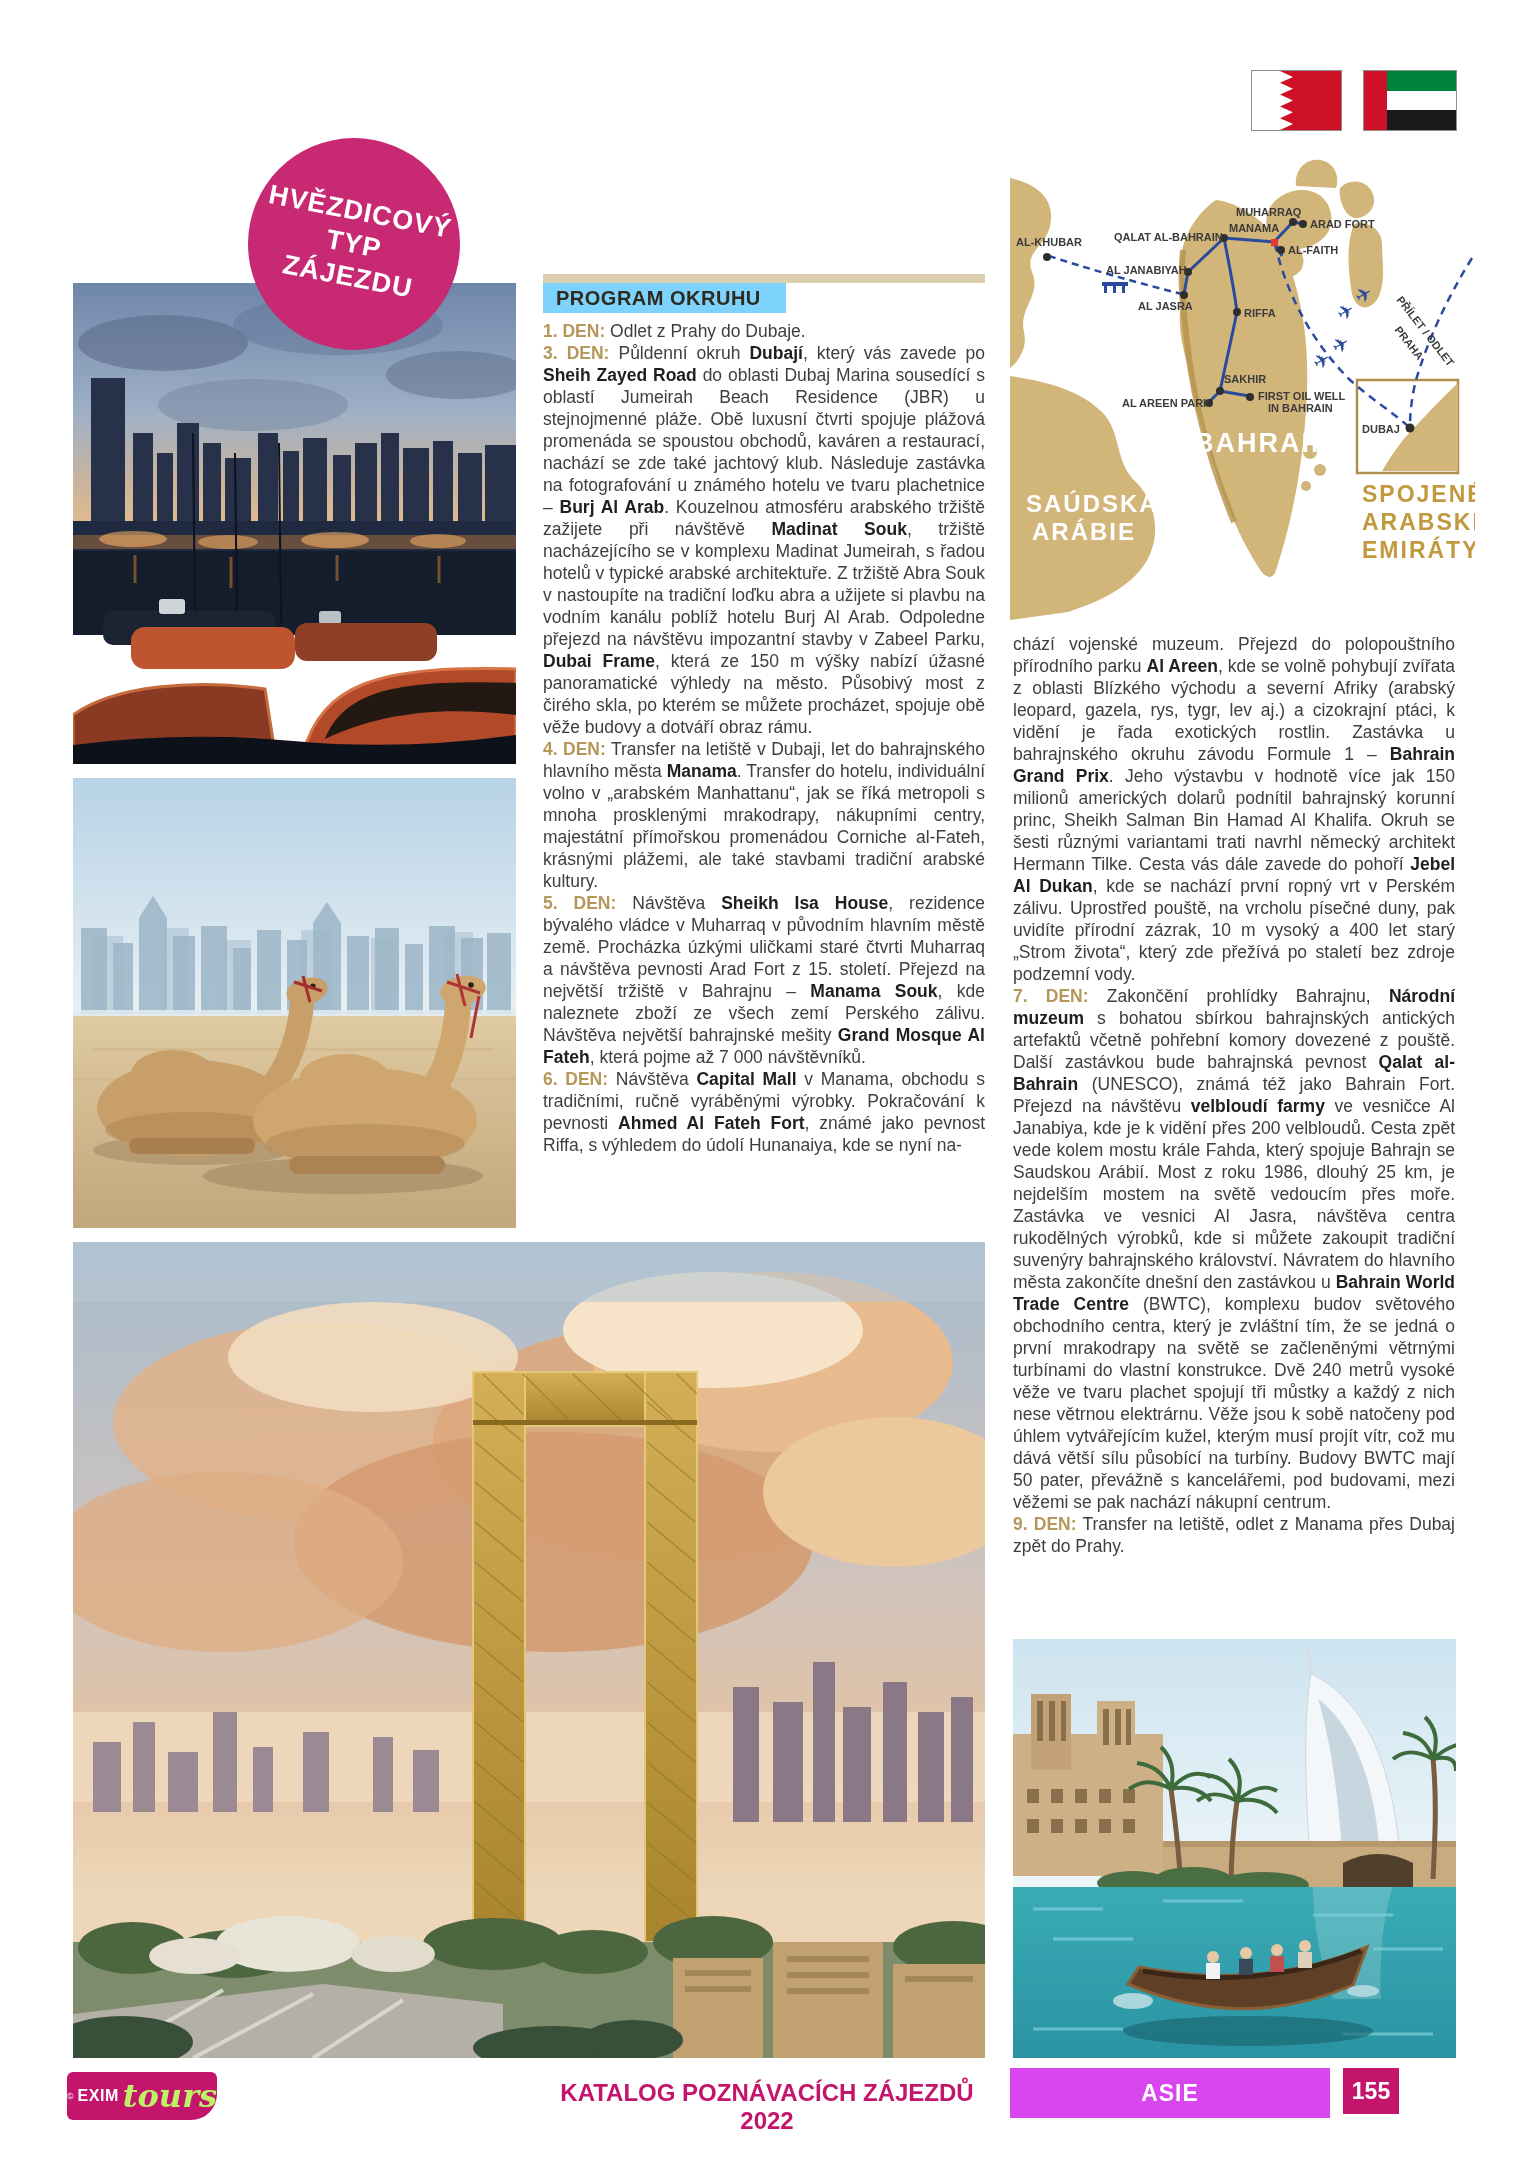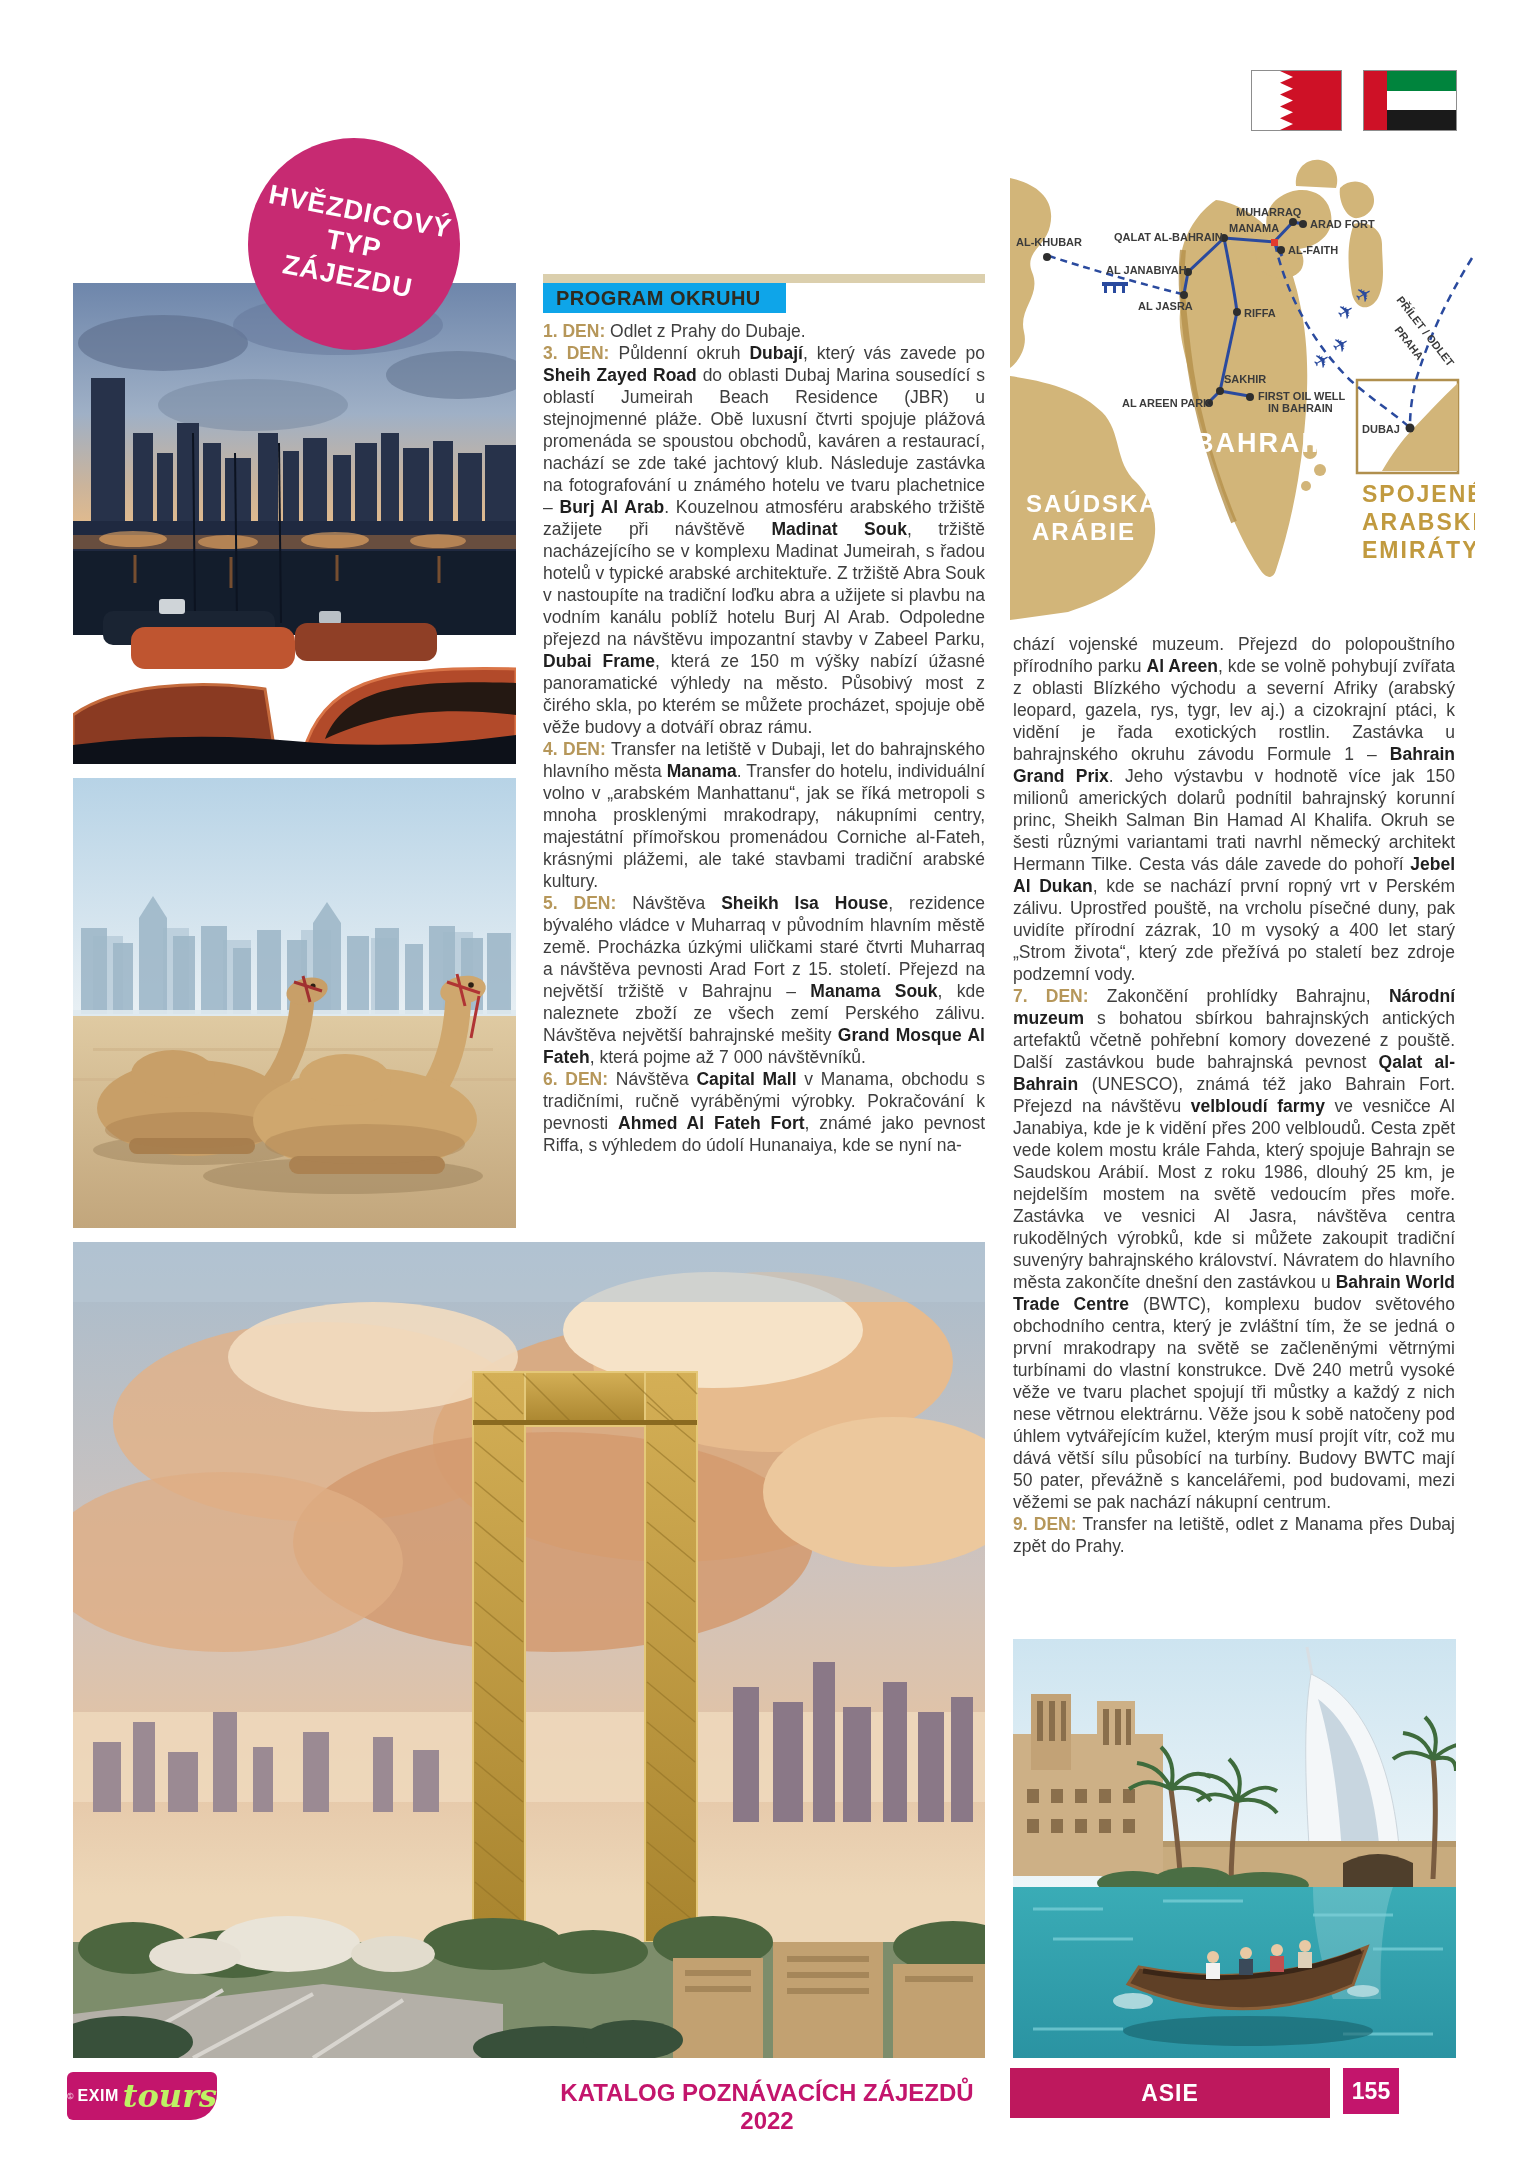--- a/index.html
+++ b/index.html
@@ -15,21 +15,21 @@
   
   .flag{position:absolute;border:1px solid #8d8d8d;box-sizing:border-box;}
   .flag svg{display:block;}
 
   
   .photo{position:absolute;overflow:hidden;}
   .photo svg{display:block;}
 
   
   .hdr-strip{position:absolute;left:543px;top:274px;width:442px;height:9px;background:#dbcfad;}
-  .hdr-box{position:absolute;left:543px;top:283px;width:243px;height:30px;background:#0ea5e9;
+  .hdr-box{position:absolute;left:543px;top:283px;width:243px;height:30px;background:#7dd3fc;
     display:flex;align-items:center;}
   .hdr-box span{font-weight:bold;font-size:20px;color:#2f2a1e;padding-left:13px;letter-spacing:.5px;}
 
   
   .col{position:absolute;width:442px;font-size:17.5px;line-height:22px;text-align:justify;color:#3e3e3e;overflow:hidden;}
   .col p{margin:0;}
   .col .day{color:#b6975a;font-weight:bold;}
   .col strong{color:#1f1f1f;}
   #col-middle{left:543px;top:320px;height:916px;}
   #col-right{left:1013px;top:633px;height:980px;}
@@ -39,21 +39,21 @@
   .mlabel{font-family:"Liberation Sans",sans-serif;font-weight:bold;font-size:11px;fill:#3b3b3b;}
   .mbig{font-weight:bold;letter-spacing:2px;}
 
   
   .logo{position:absolute;left:67px;top:2072px;width:150px;height:48px;background:#c3156c;
     border-radius:6px 6px 26px 6px;display:flex;align-items:center;justify-content:center;gap:4px;}
   .logo .exim{color:#fff;font-weight:bold;font-size:16px;letter-spacing:.5px;}
   .logo .tours{color:#bef264;font-style:italic;font-weight:bold;font-size:32px;font-family:"DejaVu Serif",serif;}
   .catalog{position:absolute;left:543px;top:2079px;width:448px;text-align:center;color:#c3156c;
     font-weight:bold;font-size:24px;}
-  .asie{position:absolute;left:1010px;top:2068px;width:320px;height:50px;background:#be185d;color:#fff;
+  .asie{position:absolute;left:1010px;top:2068px;width:320px;height:50px;background:#d946ef;color:#fff;
     display:flex;align-items:center;justify-content:center;font-weight:bold;font-size:23px;letter-spacing:1px;}
   .pageno{position:absolute;left:1343px;top:2068px;width:56px;height:46px;background:#c3156c;color:#fff;
     display:flex;align-items:center;justify-content:center;font-weight:bold;font-size:23px;}
 </style>
 </head>
 <body>
 
 <div id="page">
 
   <div class="flag" style="left:1251px;top:70px;width:91px;height:61px;">

